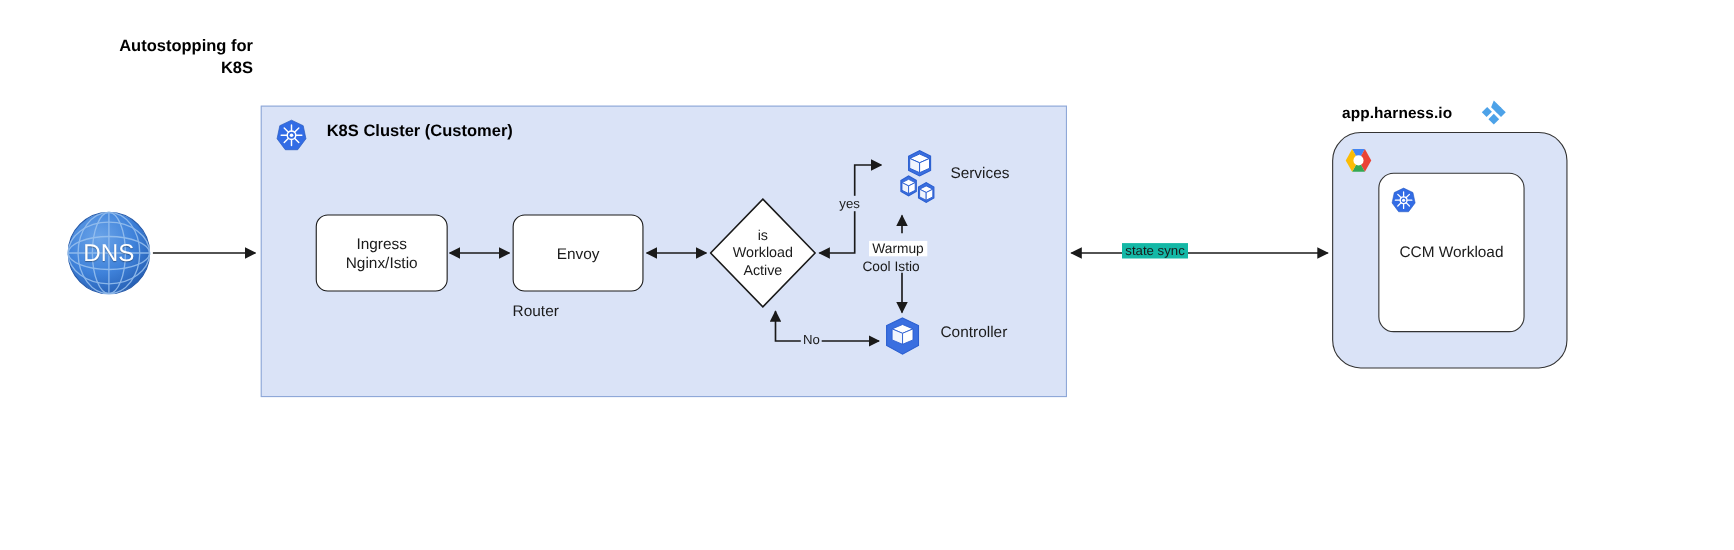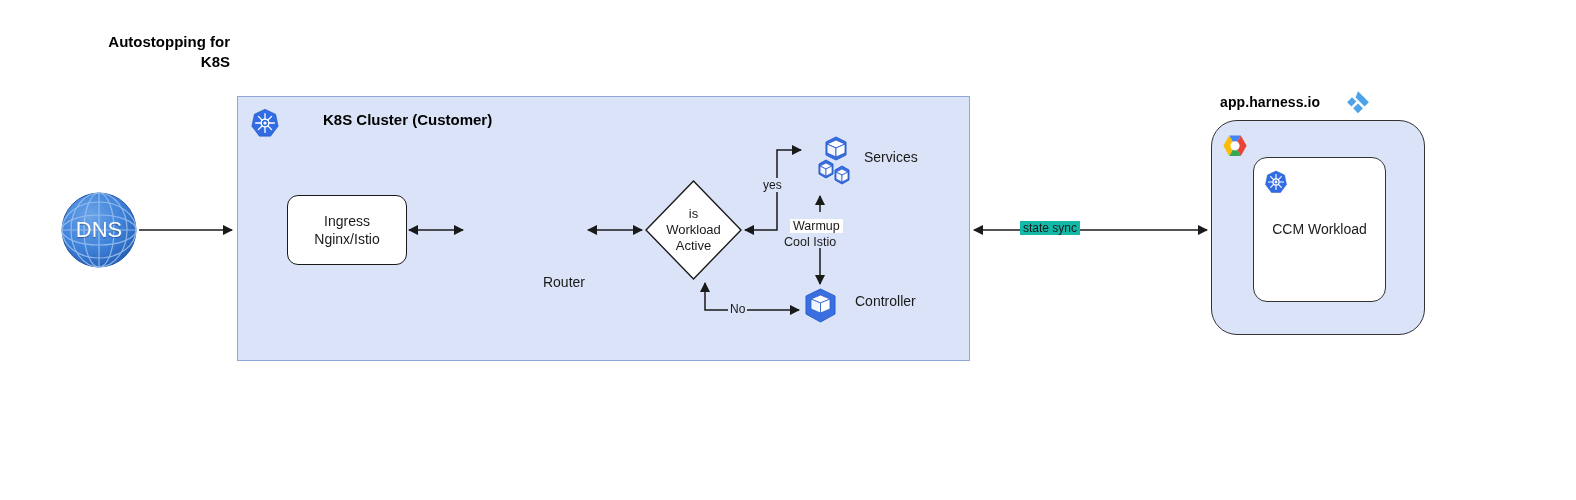--- a/index.html
+++ b/index.html
@@ -42,21 +42,20 @@
     background: #dae3f7;
     border: 1px solid #8fa8d8;
     box-sizing: border-box;
   }
   #cluster-title {
     left: 297px;
     top: 111px;
     font-size: 15px;
     font-weight: bold;
     color: #000000;
-    margin-left: 26px;
   }
   #cluster-k8s-icon { left: 250px; top: 108px; }
 
   
   #harness-label {
     left: 1220px;
     top: 94px;
     font-size: 14px;
     font-weight: bold;
     color: #000000;
@@ -120,21 +119,21 @@
     text-align: center;
     font-size: 14px;
     color: #1a1a1a;
     line-height: 1.3;
     white-space: pre-line;
   }
   #ingress-box { left: 287px; top: 195px; width: 120px; height: 70px; }
   #envoy-box   { left: 466px; top: 195px; width: 119px; height: 70px; }
   #router-label {
     left: 466px; top: 274px; width: 119px;
-    text-align: right; font-size: 14px; color: #1a1a1a;
+    text-align: left; font-size: 14px; color: #1a1a1a;
   }
 
   
   #decision-wrap { left: 645px; top: 180px; width: 97px; height: 100px; }
   #decision-label {
     position: absolute;
     left: 0; top: 0; width: 97px; height: 100px;
     display: flex; align-items: center; justify-content: center;
     text-align: center;
     font-size: 13px;
@@ -234,20 +233,21 @@
         <ellipse cx="38" cy="38" rx="28" ry="37"></ellipse>
         <line x1="1" y1="38" x2="75" y2="38"></line>
         <line x1="38" y1="1" x2="38" y2="75"></line>
       </g>
     </svg>
     <div id="dns-text">DNS</div>
   </div>
 
   <div class="abs proc-box" id="ingress-box">Ingress
 Nginx/Istio</div>
+  <div class="abs proc-box" id="envoy-box">Envoy</div>
   <div class="abs" id="router-label">Router</div>
 
   <div class="abs" id="decision-wrap">
     <svg width="97" height="100" viewBox="0 0 97 100">
       <polygon points="48.5,1 96,50 48.5,99 1,50" fill="#ffffff" stroke="#1a1a1a" stroke-width="1.4"></polygon>
     </svg>
     <div id="decision-label">is
 Workload
 Active</div>
   </div>

